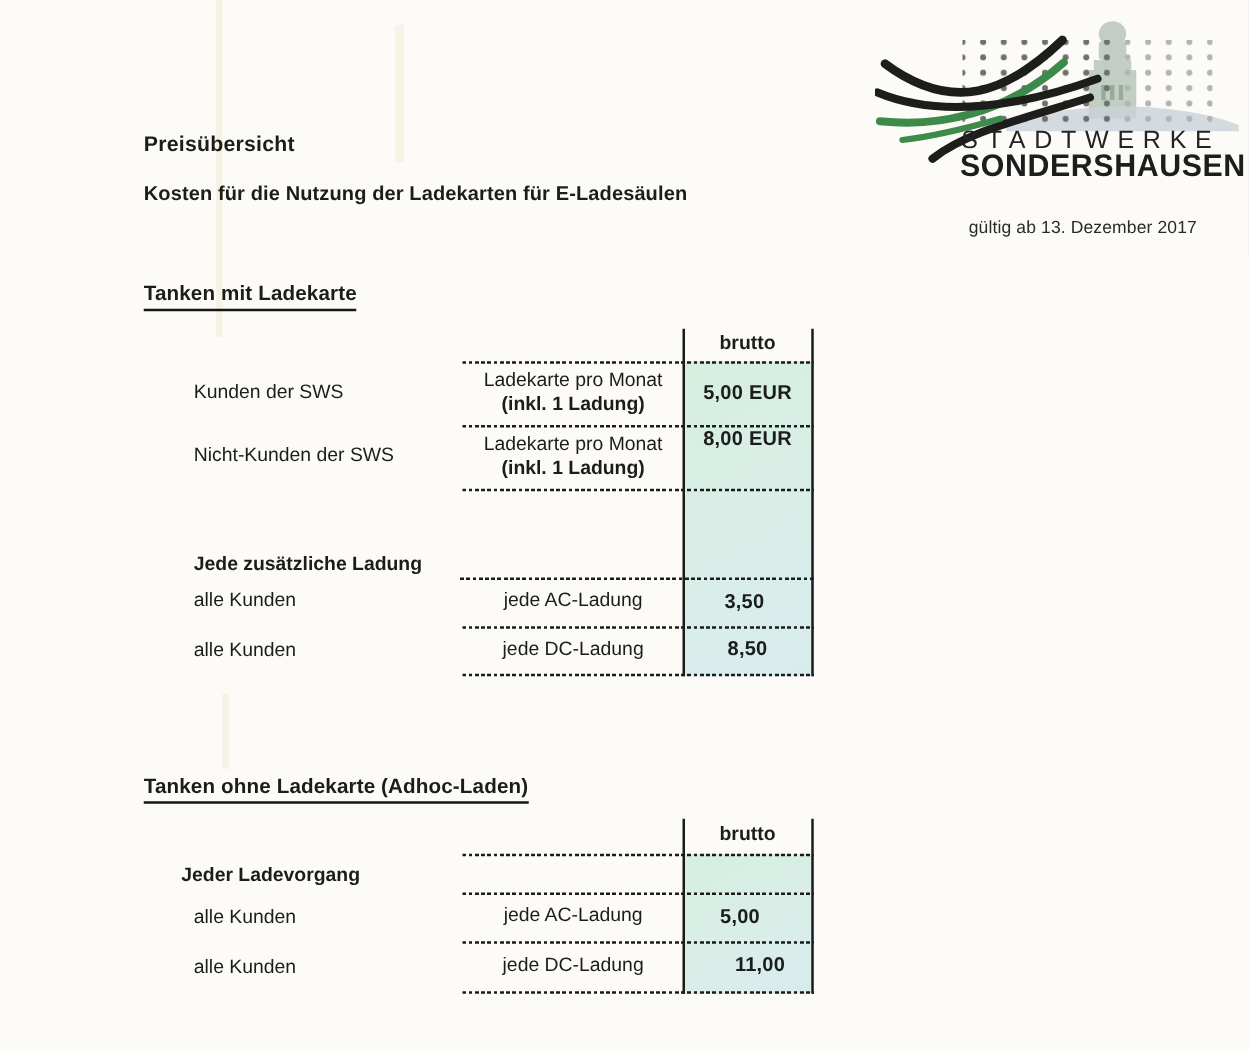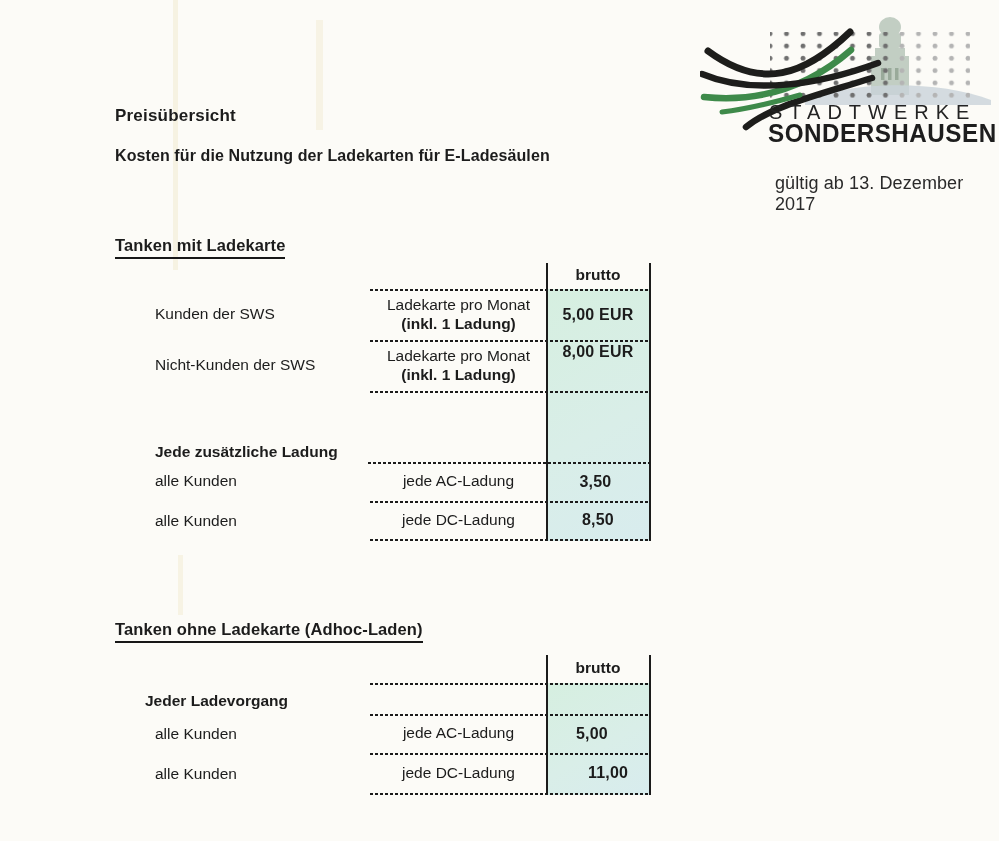--- a/index.html
+++ b/index.html
@@ -37,21 +37,21 @@
 
   
   .logo-top {
     font-size:20px; font-weight:400; letter-spacing:7px; color:#232323;
     white-space:nowrap;
   }
   .logo-bottom {
     font-size:25px; font-weight:bold; letter-spacing:.5px; color:#1d1d1d;
     white-space:nowrap; transform:scaleX(.97); transform-origin:left center;
   }
-  .valid { font-size:18px; color:#2a2a2a; letter-spacing:.1px; }
+  .valid { font-size:14px; color:#2a2a2a; letter-spacing:.1px; }
 </style>
 </head>
 <body>
 
 <div class="page">
 
   <div class="streak" style="left:173px;top:0;width:5px;height:270px;background:rgba(233,221,180,.30);"></div>
   <div class="streak" style="left:316px;top:20px;width:7px;height:110px;background:rgba(236,226,190,.30);"></div>
   <div class="streak" style="left:178px;top:555px;width:5px;height:60px;background:rgba(233,221,180,.28);"></div>
 
@@ -91,21 +91,21 @@
       <path d="M100,90 C72,98 48,104 22,107" stroke="#3e8a4a" stroke-width="5"></path>
     </g>
   </svg>
   <div class="abs logo-top" style="left:769px;top:101px;">STADTWERKE</div>
   <div class="abs logo-bottom" style="left:768px;top:119px;">SONDERSHAUSEN</div>
   <div class="abs valid" style="left:775px;top:173px;">gültig ab 13. Dezember 2017</div>
 
   <div class="abs title" style="left:115px;top:106px;">Preisübersicht</div>
   <div class="abs subtitle" style="left:115px;top:147px;">Kosten für die Nutzung der Ladekarten für E-Ladesäulen</div>
 
-  <div class="abs sec-head" style="left:115px;top:236px;">Tanken mit Ladekarte</div>
+  <div class="abs sec-head" style="left:115px;top:226px;">Tanken mit Ladekarte</div>
 
   <div class="abs lbl" style="left:155px;top:305px;">Kunden der SWS</div>
   <div class="abs lbl" style="left:155px;top:356px;">Nicht-Kunden der SWS</div>
   <div class="abs lbl-bold" style="left:155px;top:443px;">Jede zusätzliche Ladung</div>
   <div class="abs lbl" style="left:155px;top:472px;">alle Kunden</div>
   <div class="abs lbl" style="left:155px;top:512px;">alle Kunden</div>
 
   <div class="tbl" style="left:370px;top:263px;width:281px;height:278px;">
     <div class="greenfill" style="left:177px;top:26px;width:104px;height:252px;"></div>
 

